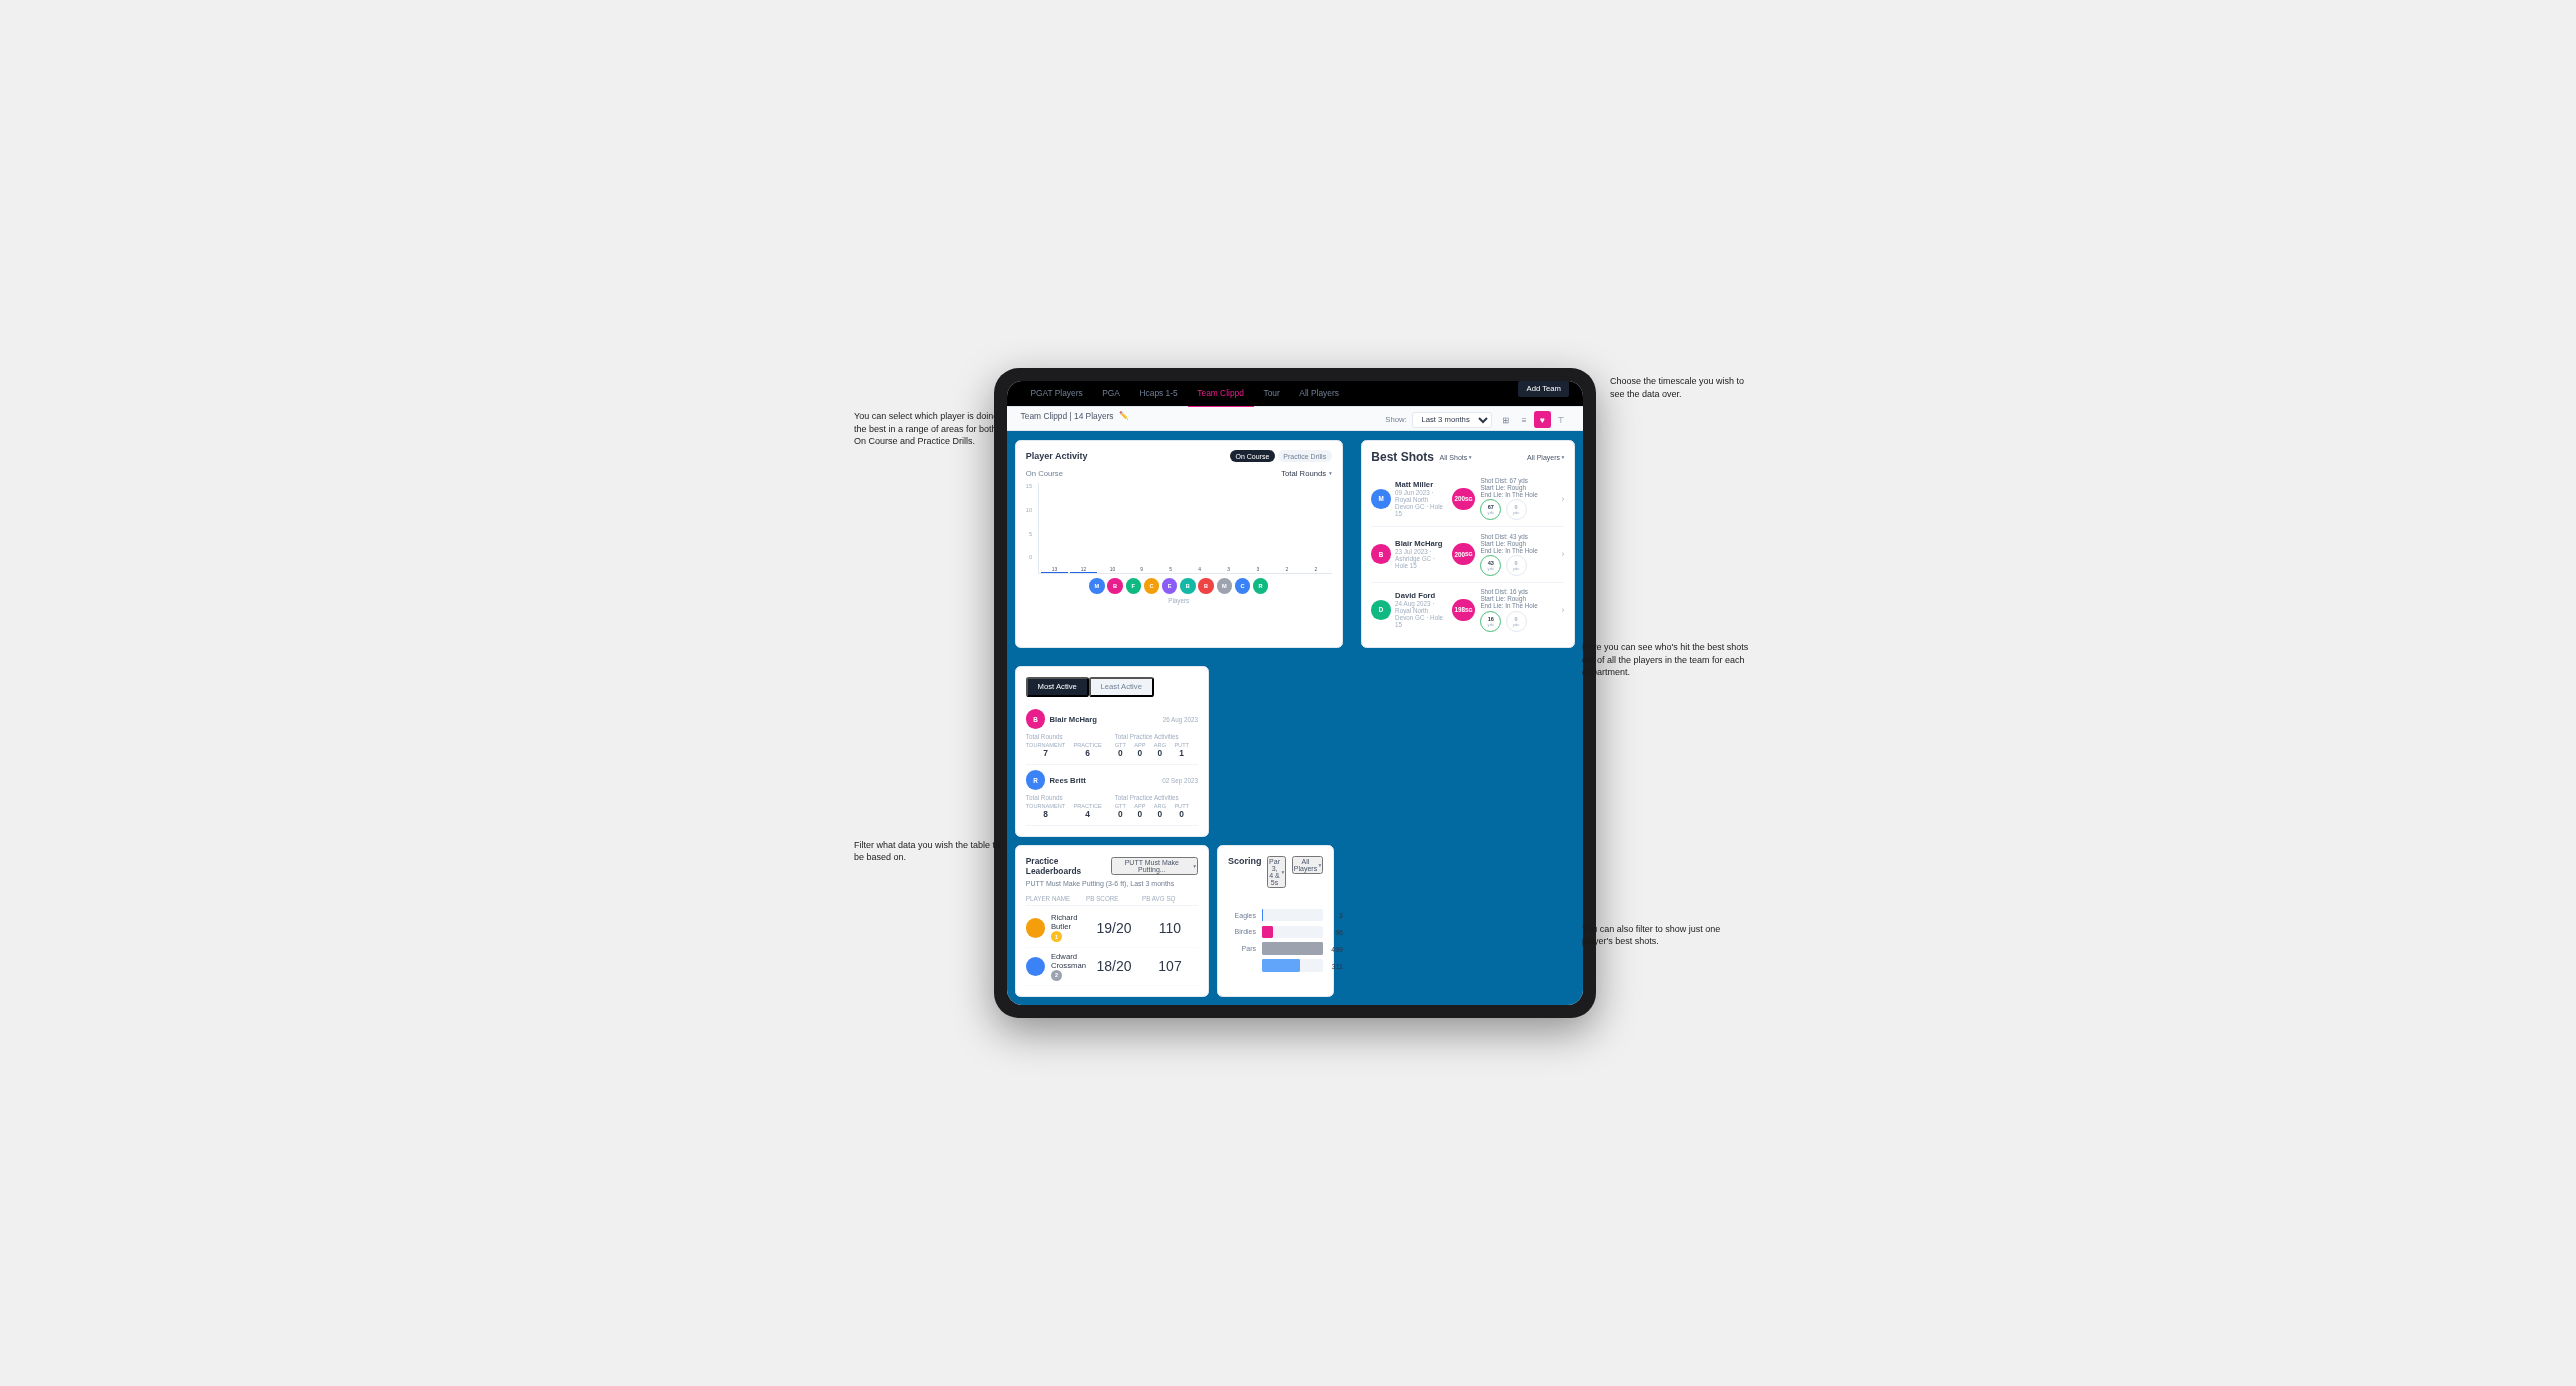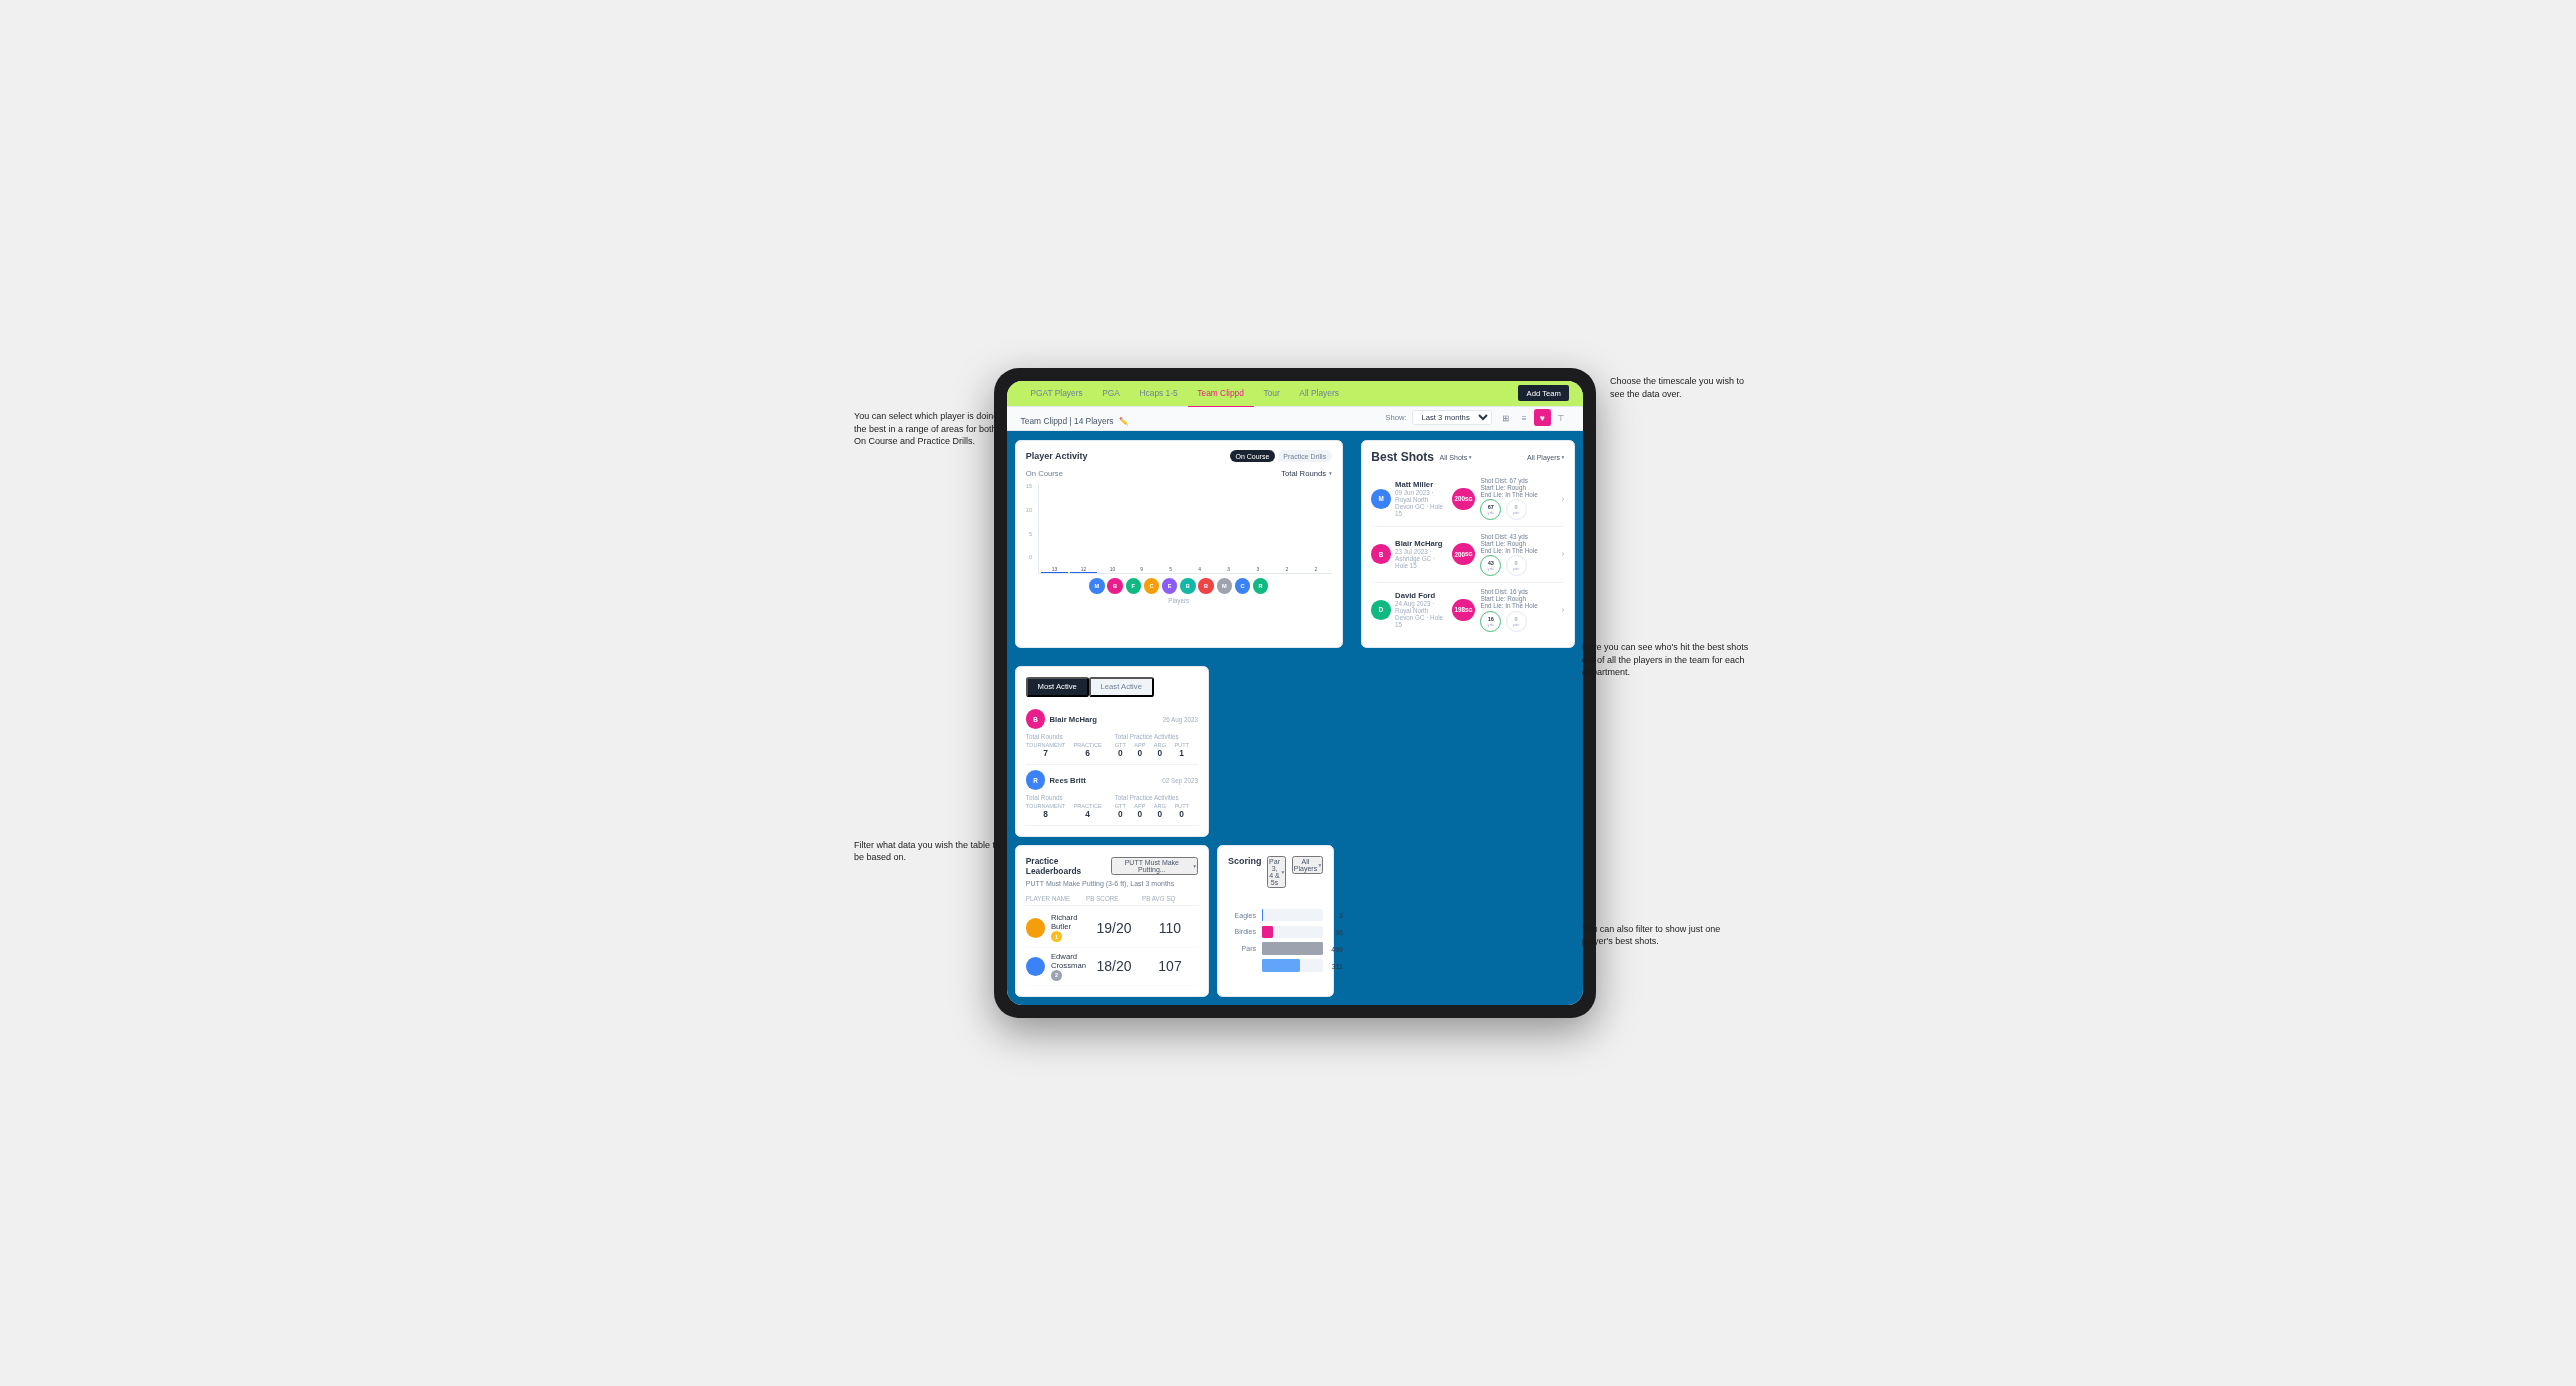--- a/index.html
+++ b/index.html
@@ -100,24 +100,24 @@
       display: flex;
       align-items: center;
       justify-content: center;
       color: #fff;
       font-size: 7px;
       cursor: pointer;
     }
 
     
     .tab-bar {
-      background: #bef264;
+      background: #000000;
       border-bottom: 0.7px solid #e2e8f0;
       display: flex;
-      align-items: center;
+      align-items: flex-start;
       padding: 0 14px;
       height: 26.6px;
       gap: 0;
     }
 
     .tab {
       padding: 0 9.8px;
       height: 26.6px;
       display: flex;
       align-items: center;
@@ -145,21 +145,21 @@
       cursor: pointer;
       border: none;
       white-space: nowrap;
     }
 
     
     .sub-header {
       background: #f8fafc;
       border-bottom: 0.7px solid #e2e8f0;
       display: flex;
-      align-items: flex-end;
+      align-items: flex-start;
       padding: 4.2px 14px;
       height: 24px;
       gap: 5.6px;
     }
 
     .team-name {
       font-size: 8.4px;
       color: #4a5568;
       font-weight: 500;
     }

